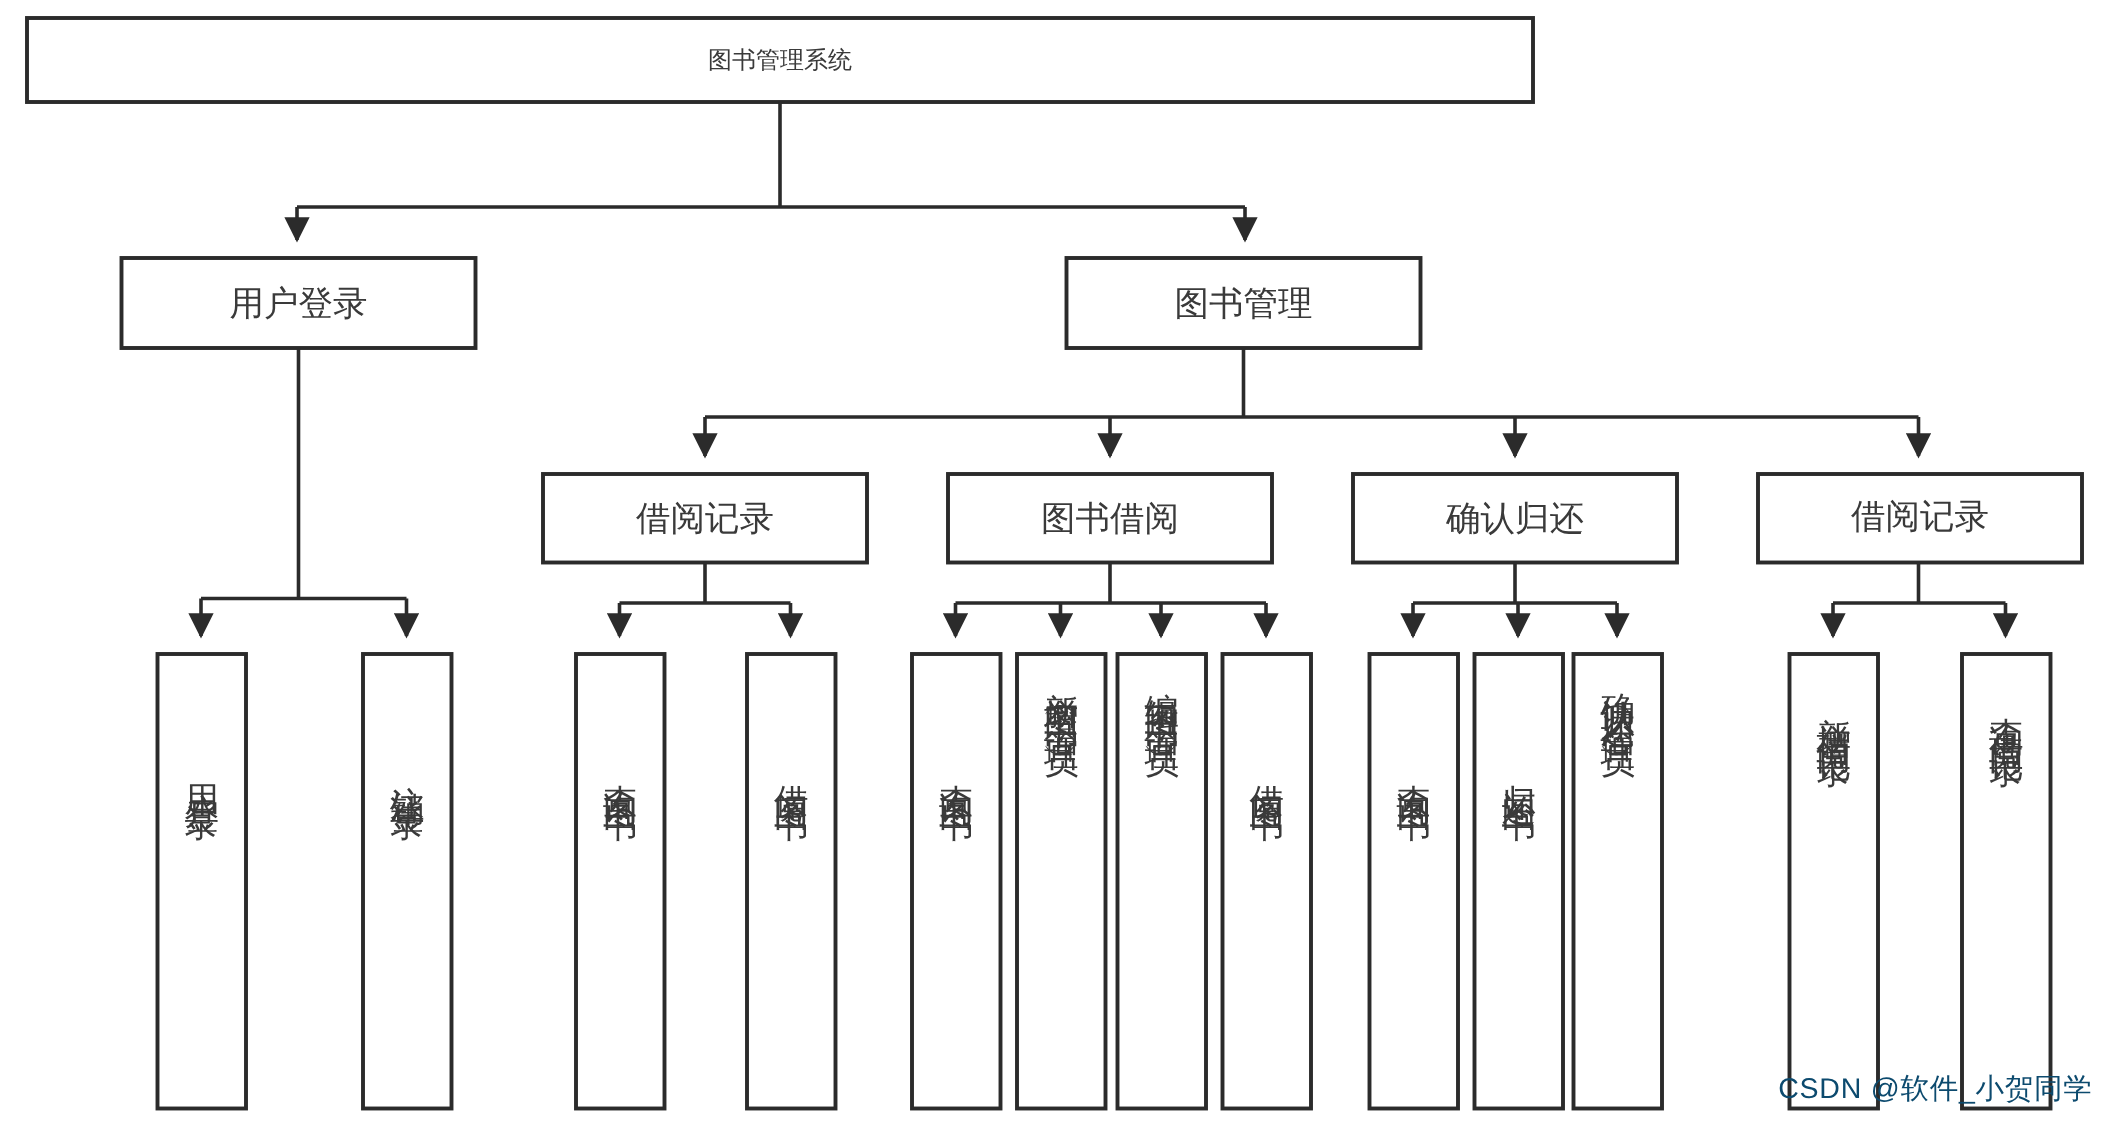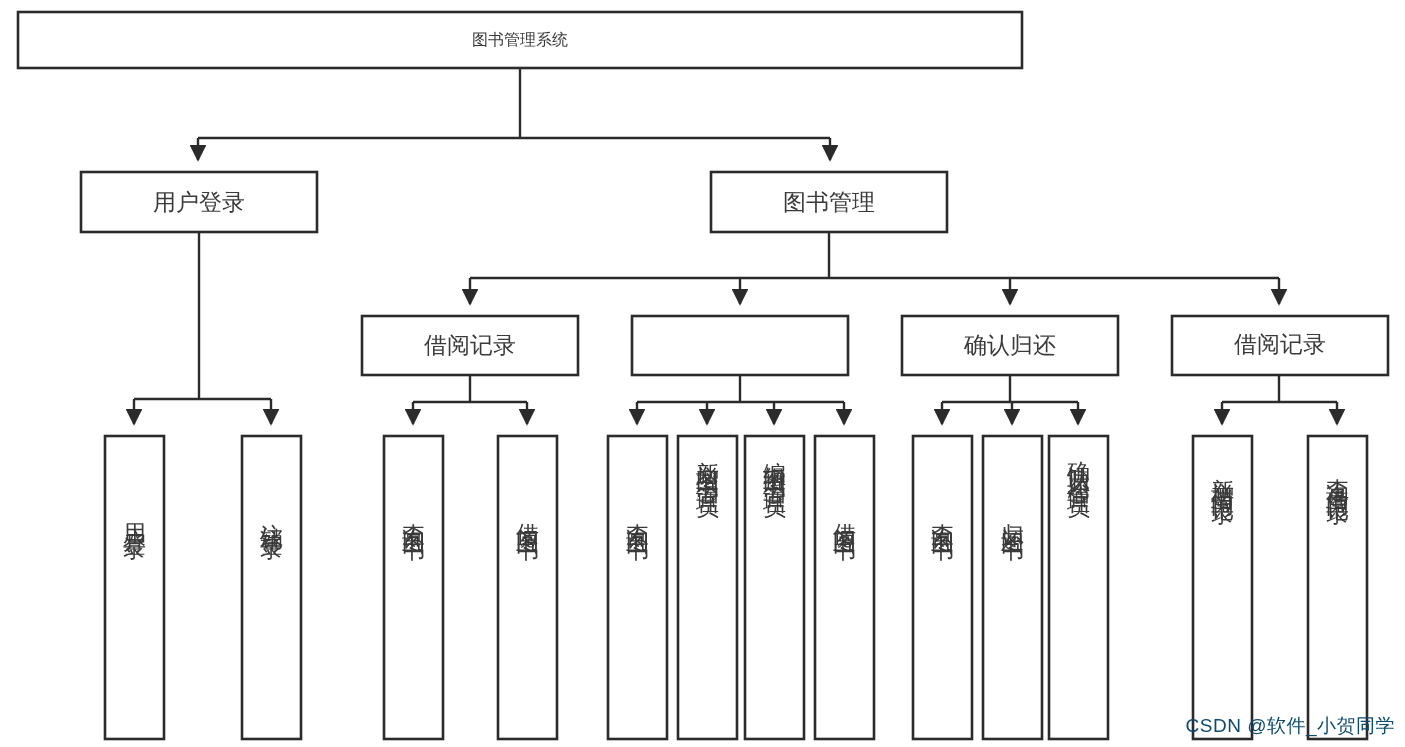--- a/index.html
+++ b/index.html
@@ -175,20 +175,23 @@
   </div>
 
   <div class="hlabel-holder" style="left:711px; top:172px; width:236px; height:60px;">
     <span class="hlabel-text">图书管理</span>
   </div>
 
   <div class="hlabel-holder" style="left:362px; top:316px; width:216px; height:59px;">
     <span class="hlabel-text">借阅记录</span>
   </div>
 
+  <div class="hlabel-holder" style="left:632px; top:316px; width:216px; height:59px;">
+    <span class="hlabel-text">图书借阅</span>
+  </div>
 
   <div class="hlabel-holder" style="left:902px; top:316px; width:216px; height:59px;">
     <span class="hlabel-text">确认归还</span>
   </div>
 
   <div class="hlabel-holder" style="left:1172px; top:316px; width:216px; height:57px;">
     <span class="hlabel-text">借阅记录</span>
   </div>
 
   <div class="vlabel-holder" style="left:105px; top:505px; width:59px; height:234px;">

